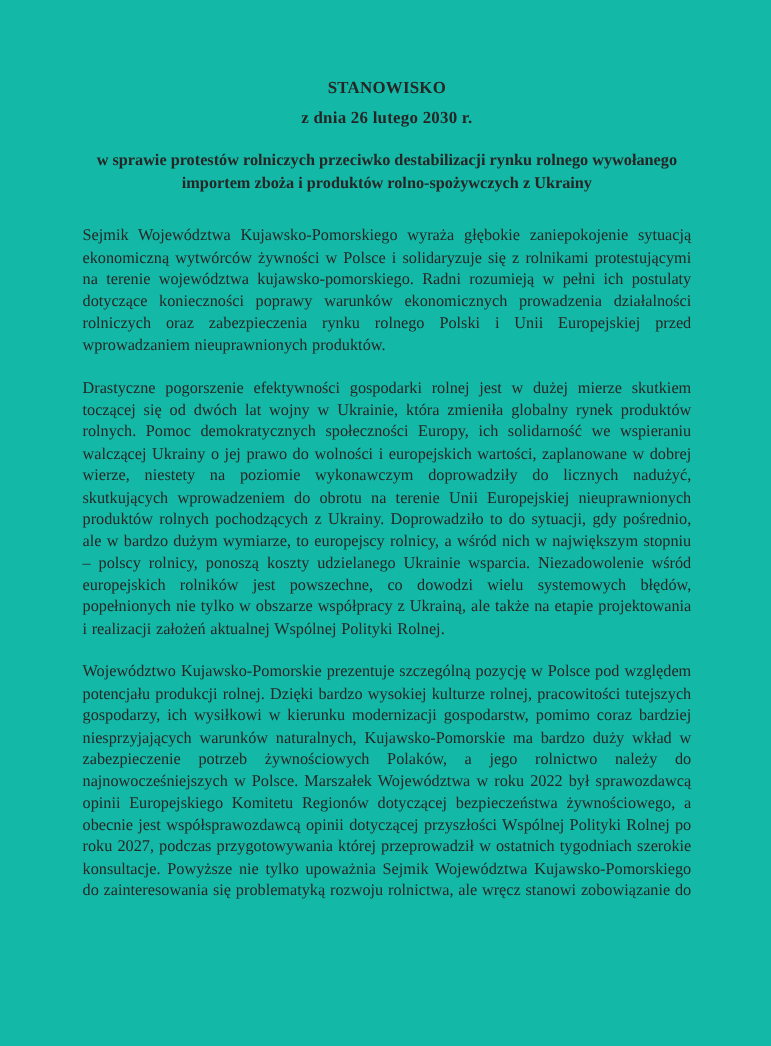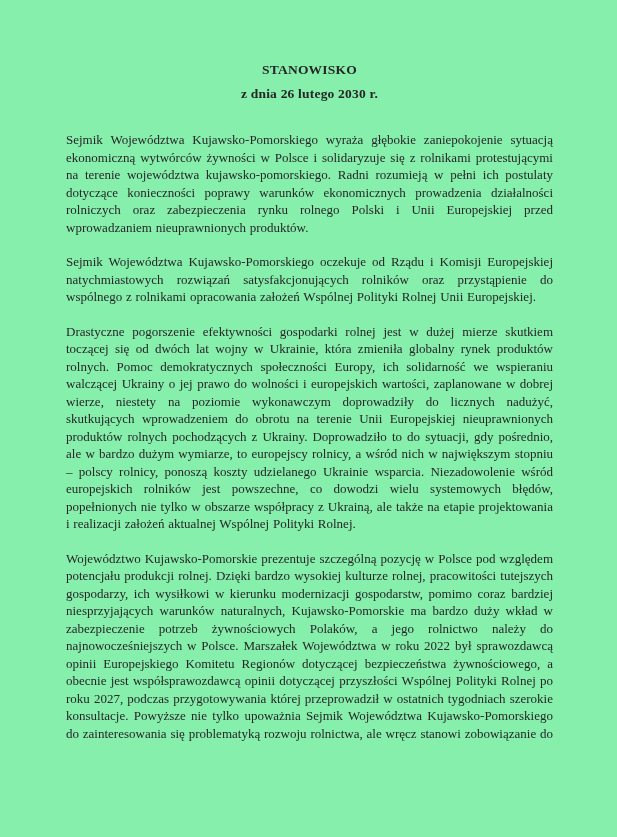--- a/index.html
+++ b/index.html
@@ -12,21 +12,21 @@
     width: 617px;
     height: 837px;
     overflow: hidden;
     font-family: "Liberation Serif", "DejaVu Serif", serif;
     color: #262626;
   }
 
   .page {
     width: 617px;
     height: 837px;
-    background: #86efac;
+    background: #14b8a6;
     padding: 58px 64px 0 66px;
   }
 
   .doc-header {
     text-align: center;
     font-weight: bold;
     font-size: 13.5px;
     line-height: 24px;
     letter-spacing: 0.2px;
   }
@@ -61,21 +61,21 @@
 </head>
 <body>
 
 <div class="page">
 
   <header class="doc-header">
     <div>STANOWISKO</div>
     <div>z dnia 26 lutego 2030 r.</div>
   </header>
 
+  <div class="doc-subject">w sprawie protestów rolniczych przeciwko destabilizacji rynku rolnego wywołanego importem zboża i produktów rolno-spożywczych z Ukrainy</div>
 
   <main class="doc-body">
     <p>Sejmik Województwa Kujawsko-Pomorskiego wyraża głębokie zaniepokojenie sytuacją ekonomiczną wytwórców żywności w Polsce i solidaryzuje się z rolnikami protestującymi na terenie województwa kujawsko-pomorskiego. Radni rozumieją w pełni ich postulaty dotyczące konieczności poprawy warunków ekonomicznych prowadzenia działalności rolniczych oraz zabezpieczenia rynku rolnego Polski i Unii Europejskiej przed wprowadzaniem nieuprawnionych produktów.</p>
-    <p>Sejmik Województwa Kujawsko-Pomorskiego oczekuje od Rządu i Komisji Europejskiej natychmiastowych rozwiązań satysfakcjonujących rolników oraz przystąpienie do wspólnego z rolnikami opracowania założeń Wspólnej Polityki Rolnej Unii Europejskiej.</p>
     <p>Drastyczne pogorszenie efektywności gospodarki rolnej jest w dużej mierze skutkiem toczącej się od dwóch lat wojny w Ukrainie, która zmieniła globalny rynek produktów rolnych. Pomoc demokratycznych społeczności Europy, ich solidarność we wspieraniu walczącej Ukrainy o jej prawo do wolności i europejskich wartości, zaplanowane w dobrej wierze, niestety na poziomie wykonawczym doprowadziły do licznych nadużyć, skutkujących wprowadzeniem do obrotu na terenie Unii Europejskiej nieuprawnionych produktów rolnych pochodzących z Ukrainy. Doprowadziło to do sytuacji, gdy pośrednio, ale w bardzo dużym wymiarze, to europejscy rolnicy, a wśród nich w największym stopniu – polscy rolnicy, ponoszą koszty udzielanego Ukrainie wsparcia. Niezadowolenie wśród europejskich rolników jest powszechne, co dowodzi wielu systemowych błędów, popełnionych nie tylko w obszarze współpracy z Ukrainą, ale także na etapie projektowania i realizacji założeń aktualnej Wspólnej Polityki Rolnej.</p>
     <p class="continues">Województwo Kujawsko-Pomorskie prezentuje szczególną pozycję w Polsce pod względem potencjału produkcji rolnej. Dzięki bardzo wysokiej kulturze rolnej, pracowitości tutejszych gospodarzy, ich wysiłkowi w kierunku modernizacji gospodarstw, pomimo coraz bardziej niesprzyjających warunków naturalnych, Kujawsko-Pomorskie ma bardzo duży wkład w zabezpieczenie potrzeb żywnościowych Polaków, a jego rolnictwo należy do najnowocześniejszych w Polsce. Marszałek Województwa w roku 2022 był sprawozdawcą opinii Europejskiego Komitetu Regionów dotyczącej bezpieczeństwa żywnościowego, a obecnie jest współsprawozdawcą opinii dotyczącej przyszłości Wspólnej Polityki Rolnej po roku 2027, podczas przygotowywania której przeprowadził w ostatnich tygodniach szerokie konsultacje. Powyższe nie tylko upoważnia Sejmik Województwa Kujawsko-Pomorskiego do zainteresowania się problematyką rozwoju rolnictwa, ale wręcz stanowi zobowiązanie do</p>
   </main>
 
 </div>
 
 </body></html>

